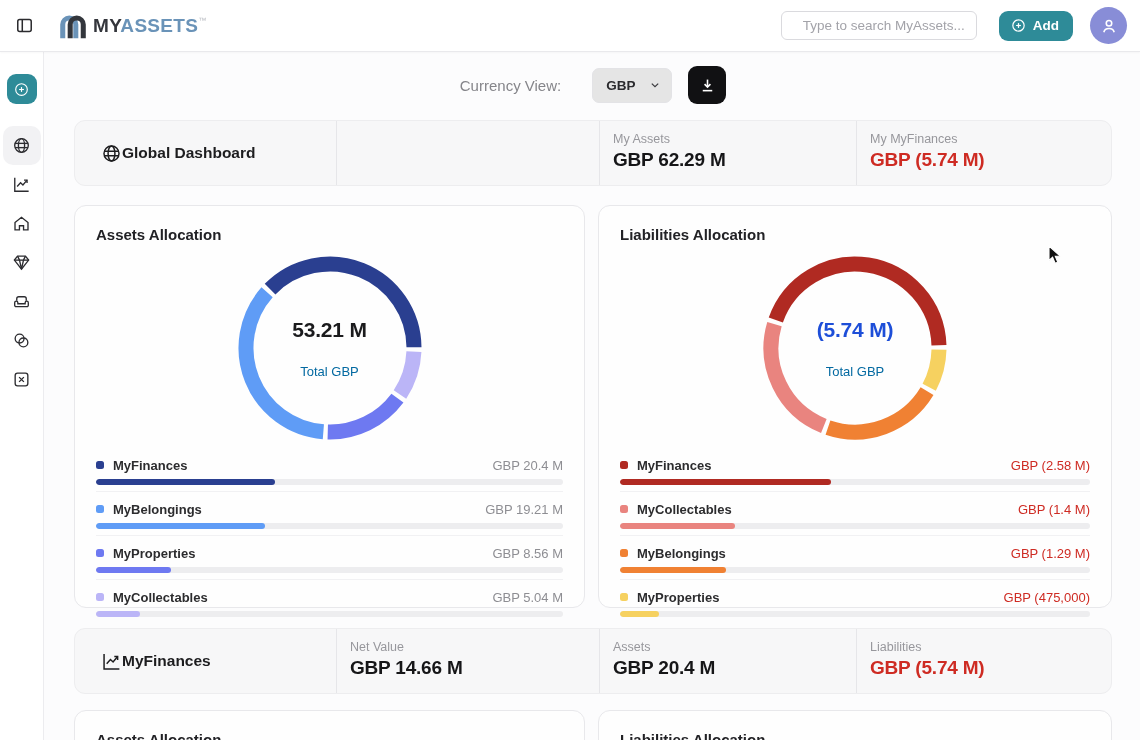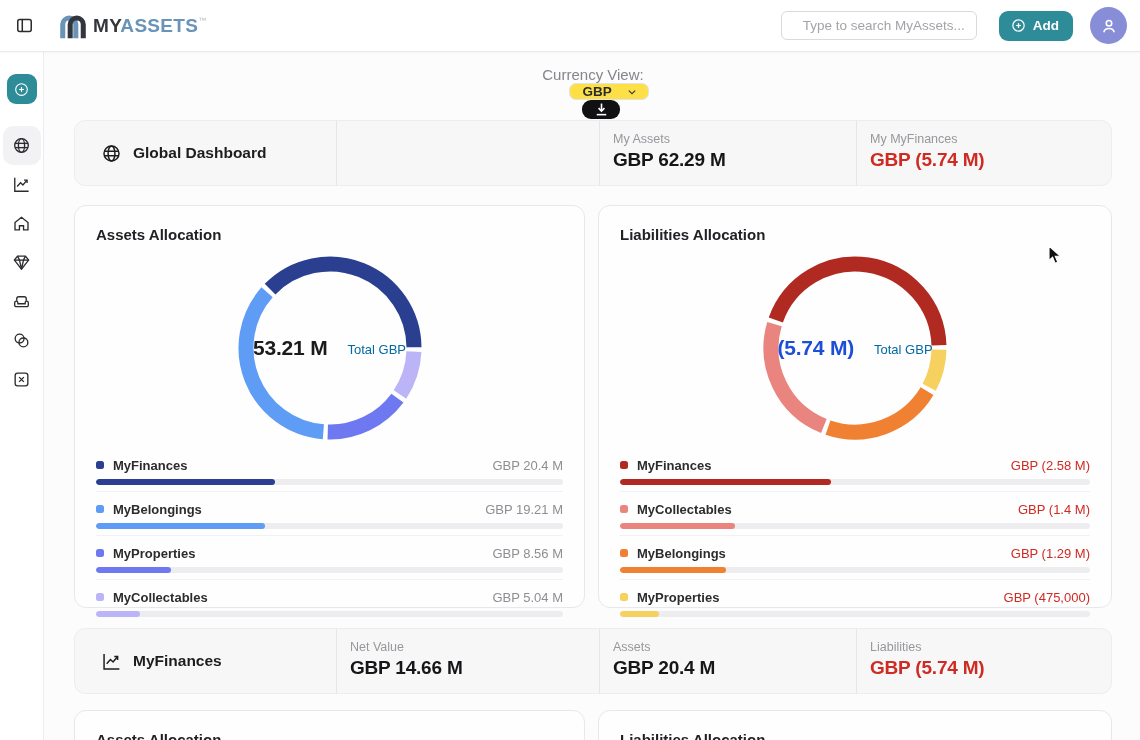--- a/index.html
+++ b/index.html
@@ -56,59 +56,59 @@
   }
   nav { margin-top:22px; display:flex; flex-direction:column; align-items:center; }
   .nav-item {
     width:38px; height:39px; display:grid; place-items:center; border:none; background:none;
     color:#2c2c30; cursor:pointer; border-radius:10px;
   }
   .nav-item.active { background:#f2f2f4; }
   
   main { position:absolute; top:52px; left:44px; right:0; bottom:0; overflow:hidden; background:#fcfcfd; }
   .content { width:1038px; margin-left:30px; }
-  .toolbar { margin-top:14px; height:38px; display:flex; justify-content:flex-start; align-items:center;flex-direction:column; }
+  .toolbar { margin-top:14px; height:38px; display:flex; justify-content:center; align-items:center; }
   .currency-label { font-size:15px; color:#85858a; }
   .currency-select {
     margin-left:31px; width:80px; height:35px; border:1px solid #e3e3e6; border-radius:7px;
-    background:#fde047; display:flex; align-items:center; padding:0 9px 0 13px; cursor:pointer;
+    background:#e5e5e5; display:flex; align-items:center; padding:0 9px 0 13px; cursor:pointer;
     justify-content:space-between;
   }
   .currency-value { font-size:13.5px; font-weight:700; color:#2b2b2e; }
   .download-btn {
     margin-left:16px; width:38px; height:38px; border:none; border-radius:9px;
     background:#111113; display:grid; place-items:center; cursor:pointer;
   }
   
   .summary-card {
     margin-top:16px; width:1038px; height:66px;
     background:#f7f7f8; border:1px solid #ededef; border-radius:11px;
     display:grid; grid-template-columns:261px 263px 257px 1fr; overflow:hidden;
   }
   .summary-card.second { margin-top:20px; }
   .summary-title {
-    display:flex; align-items:center; gap:11px; padding-left:26px;
+    display:flex; align-items:center; padding-left:26px;
     font-size:15.5px; font-weight:700; color:#1d1d1f; cursor:pointer;
   }
   .stat { border-left:1px solid #e6e6e9; padding:11px 0 0 13px; }
   .stat-label { font-size:12.5px; color:#97979c; }
   .stat-value { margin-top:3px; font-size:19px; font-weight:700; color:#161618; letter-spacing:-0.2px; }
   .stat-value.neg { color:#ce2b23; }
   
   .charts-row { margin-top:19px; display:flex; gap:13px; }
   .chart-card {
     background:#fefefe; border:1px solid #e8e8eb; border-radius:12px;
     height:403px; padding:20px 21px 0 21px; position:relative;
   }
   .chart-card.left { width:511px; }
   .chart-card.right { width:514px; }
   .chart-card h3 { font-size:15px; font-weight:700; color:#222226; }
   .donut-wrap { position:relative; width:190px; height:190px; margin:10px auto 0 auto; }
   .donut-center {
-    position:absolute; inset:0; display:flex; 
+    position:absolute; inset:0; display:flex; flex-direction:column;
     align-items:center; justify-content:center; pointer-events:none;gap:20px;
   }
   .donut-value { font-size:21px; font-weight:700; color:#1b1b1d; letter-spacing:-0.2px; }
   .donut-value.neg { color:#1d4ed8; }
   .donut-label { font-size:13px; color:#0369a1; margin-top:2px; }
   .legend { margin-top:5px; }
   .legend-item { padding:7px 0 6px 0; }
   .legend-item + .legend-item { border-top:1px solid #f1f1f3; }
   .legend-top { display:flex; align-items:center; height:20px; }
   .swatch { width:8px; height:8px; border-radius:2.5px; flex:0 0 auto; }

